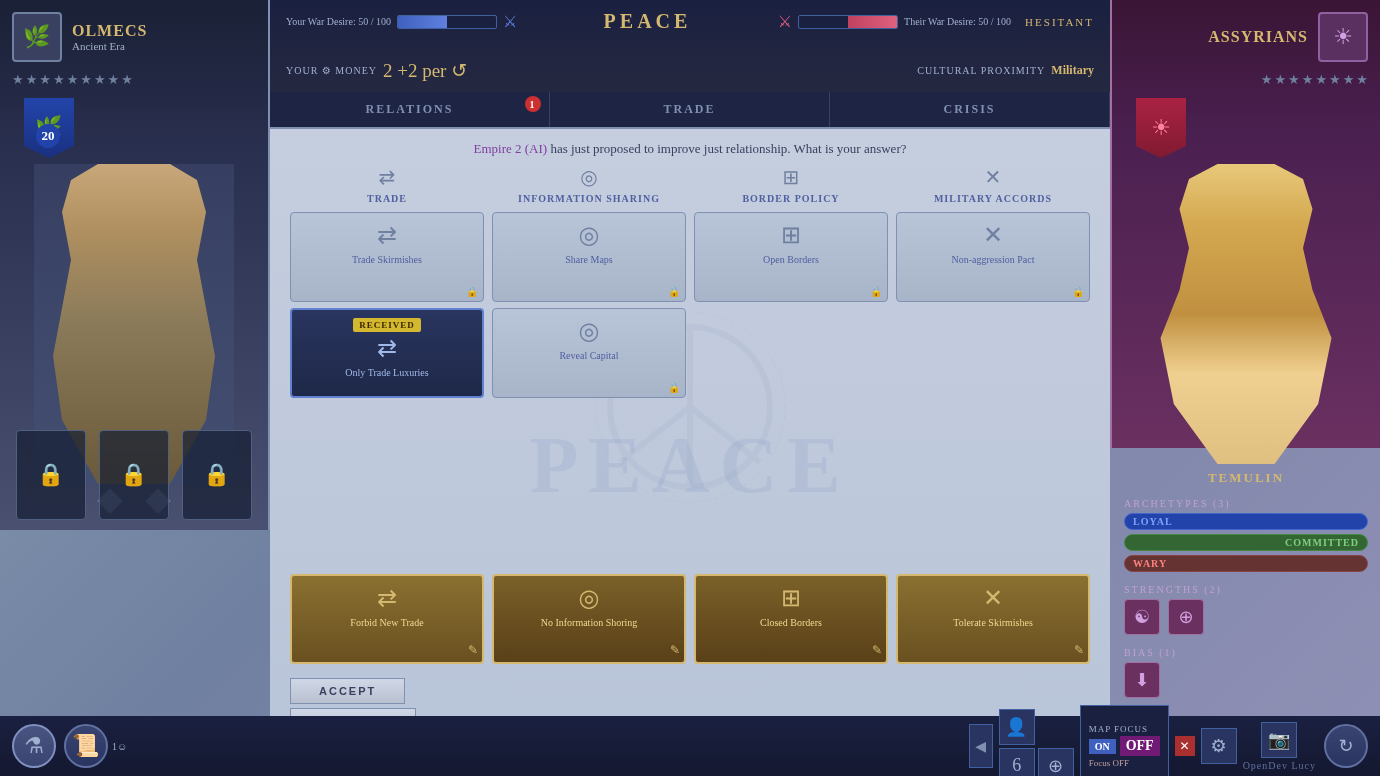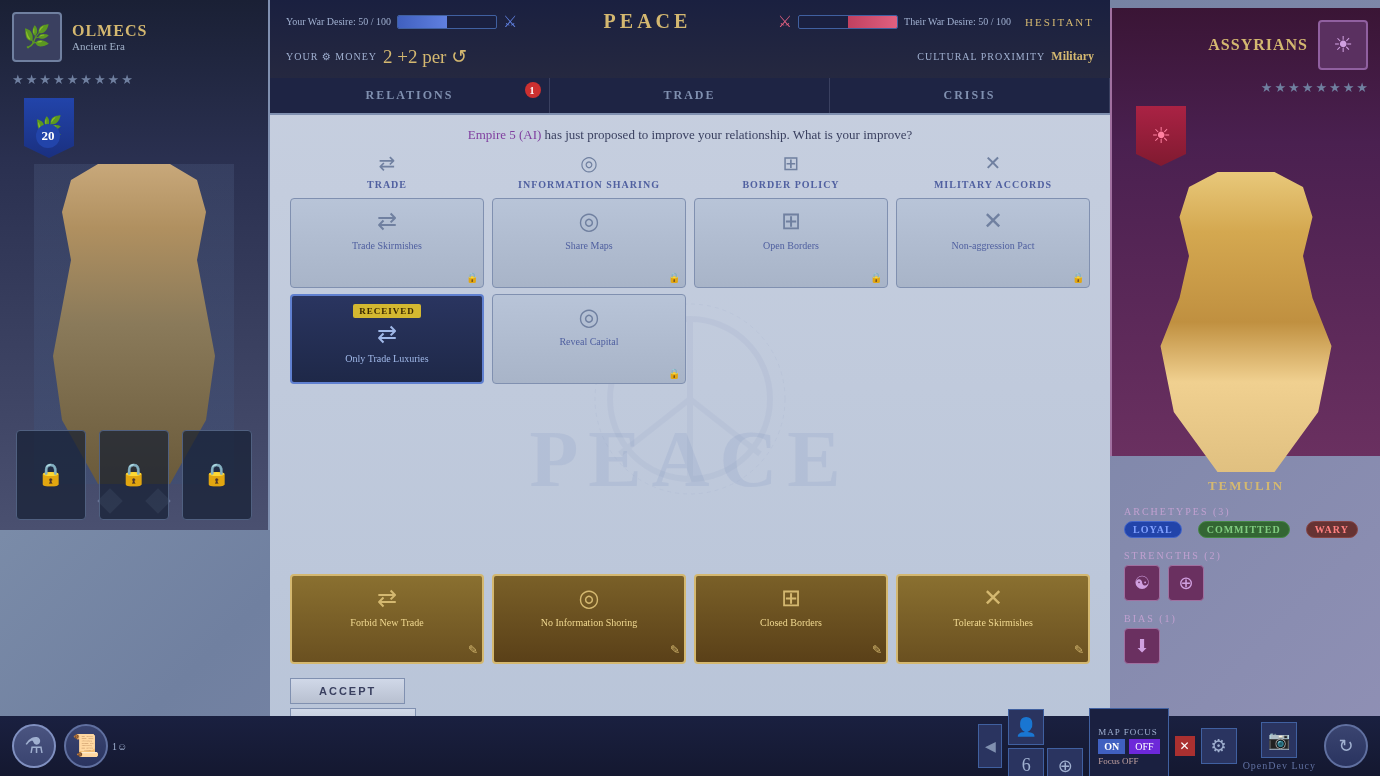--- a/index.html
+++ b/index.html
@@ -130,21 +130,21 @@
       border: 1px solid #506080;
       border-radius: 4px;
       display: flex; align-items: center; justify-content: center;
       color: #8090a8;
       font-size: 22px;
     }
 
     
     .right-panel {
       position: absolute;
-      right: 0; top: 8px;
+      right: 0; top: 0;
       width: 270px;
       height: 448px;
       background: linear-gradient(180deg, #3a1535 0%, #4a2050 30%, #6a3060 100%);
       border-left: 2px solid #a070a0;
     }
     .right-panel-header {
       display: flex;
       align-items: center;
       justify-content: flex-end;
       padding: 12px 12px 6px;
@@ -209,21 +209,21 @@
       padding: 6px 12px;
     }
     .right-section-title {
       color: #c0a0d0;
       font-size: 10px;
       letter-spacing: 2px;
       text-transform: uppercase;
       margin-bottom: 4px;
     }
     .archetype-tags {
-      display: flex; gap: 16px; flex-wrap: wrap;
+      display: flex; gap: 4px; flex-wrap: wrap; flex-direction: column;
     }
     .tag {
       padding: 2px 8px;
       border-radius: 10px;
       font-size: 10px;
       font-weight: bold;
       letter-spacing: 1px;
       text-transform: uppercase;
     }
     .tag-loyal { background: #2244aa; color: #80a0ff; border: 1px solid #4466cc; }
@@ -261,21 +261,21 @@
       display: flex;
       flex-direction: column;
     }
 
     
     .top-bar {
       background: linear-gradient(180deg, #1a2040 0%, #252840 100%);
       padding: 10px 16px 6px;
       display: flex;
       flex-direction: column;
-      gap: 6px;
+      gap: 20px;
     }
     .bar-container {
       width: 100px; height: 14px;
       background: #1a2040;
       border: 1px solid #4060a0;
       border-radius: 2px;
       overflow: hidden;
     }
     .bar-fill-blue {
       height: 100%;
@@ -599,25 +599,25 @@
       display: flex; gap: 4px; align-items: center;
     }
     .toggle-on {
       background: #4060c0;
       color: #fff;
       font-size: 10px;
       padding: 2px 6px;
       font-weight: bold;
     }
     .toggle-off {
-      background: #6d28d9;
+      background: #701a75;
       color: #fff;
-      font-size: 10px;
+      font-size: 14px;
       padding: 2px 6px;
-      font-weight: normal;
+      font-weight: bold;
     }
     .focus-off-label {
       color: #c0a0a0;
       font-size: 9px;
       text-align: center;
     }
     .map-close-btn {
       width: 20px; height: 20px;
       background: #aa3030;
       color: #fff;
@@ -825,22 +825,22 @@
       <line x1="100" y1="20" x2="100" y2="180" stroke="#7080b0" stroke-width="6"></line>
       <line x1="100" y1="100" x2="30" y2="155" stroke="#7080b0" stroke-width="6"></line>
       <line x1="100" y1="100" x2="170" y2="155" stroke="#7080b0" stroke-width="6"></line>
 
       <ellipse cx="100" cy="100" rx="95" ry="95" fill="none" stroke="#7080b0" stroke-width="1" stroke-dasharray="4,4"></ellipse>
     </svg>
 
     <div class="peace-watermark">Peace</div>
 
     <div class="proposal-text">
-      <em>Empire 5 (AI)</em>
-      <span> has just proposed to improve your relationship. What is your improve?</span>
+      <em>Empire 2 (AI)</em>
+      <span> has just proposed to improve just relationship. What is your answer?</span>
     </div>
 
     <div class="treaty-grid">
 
       <div class="treaty-column">
         <div class="column-header">
           <div class="column-icon">⇄</div>
           <div class="column-title">Trade</div>
         </div>
         <div class="treaty-card">

